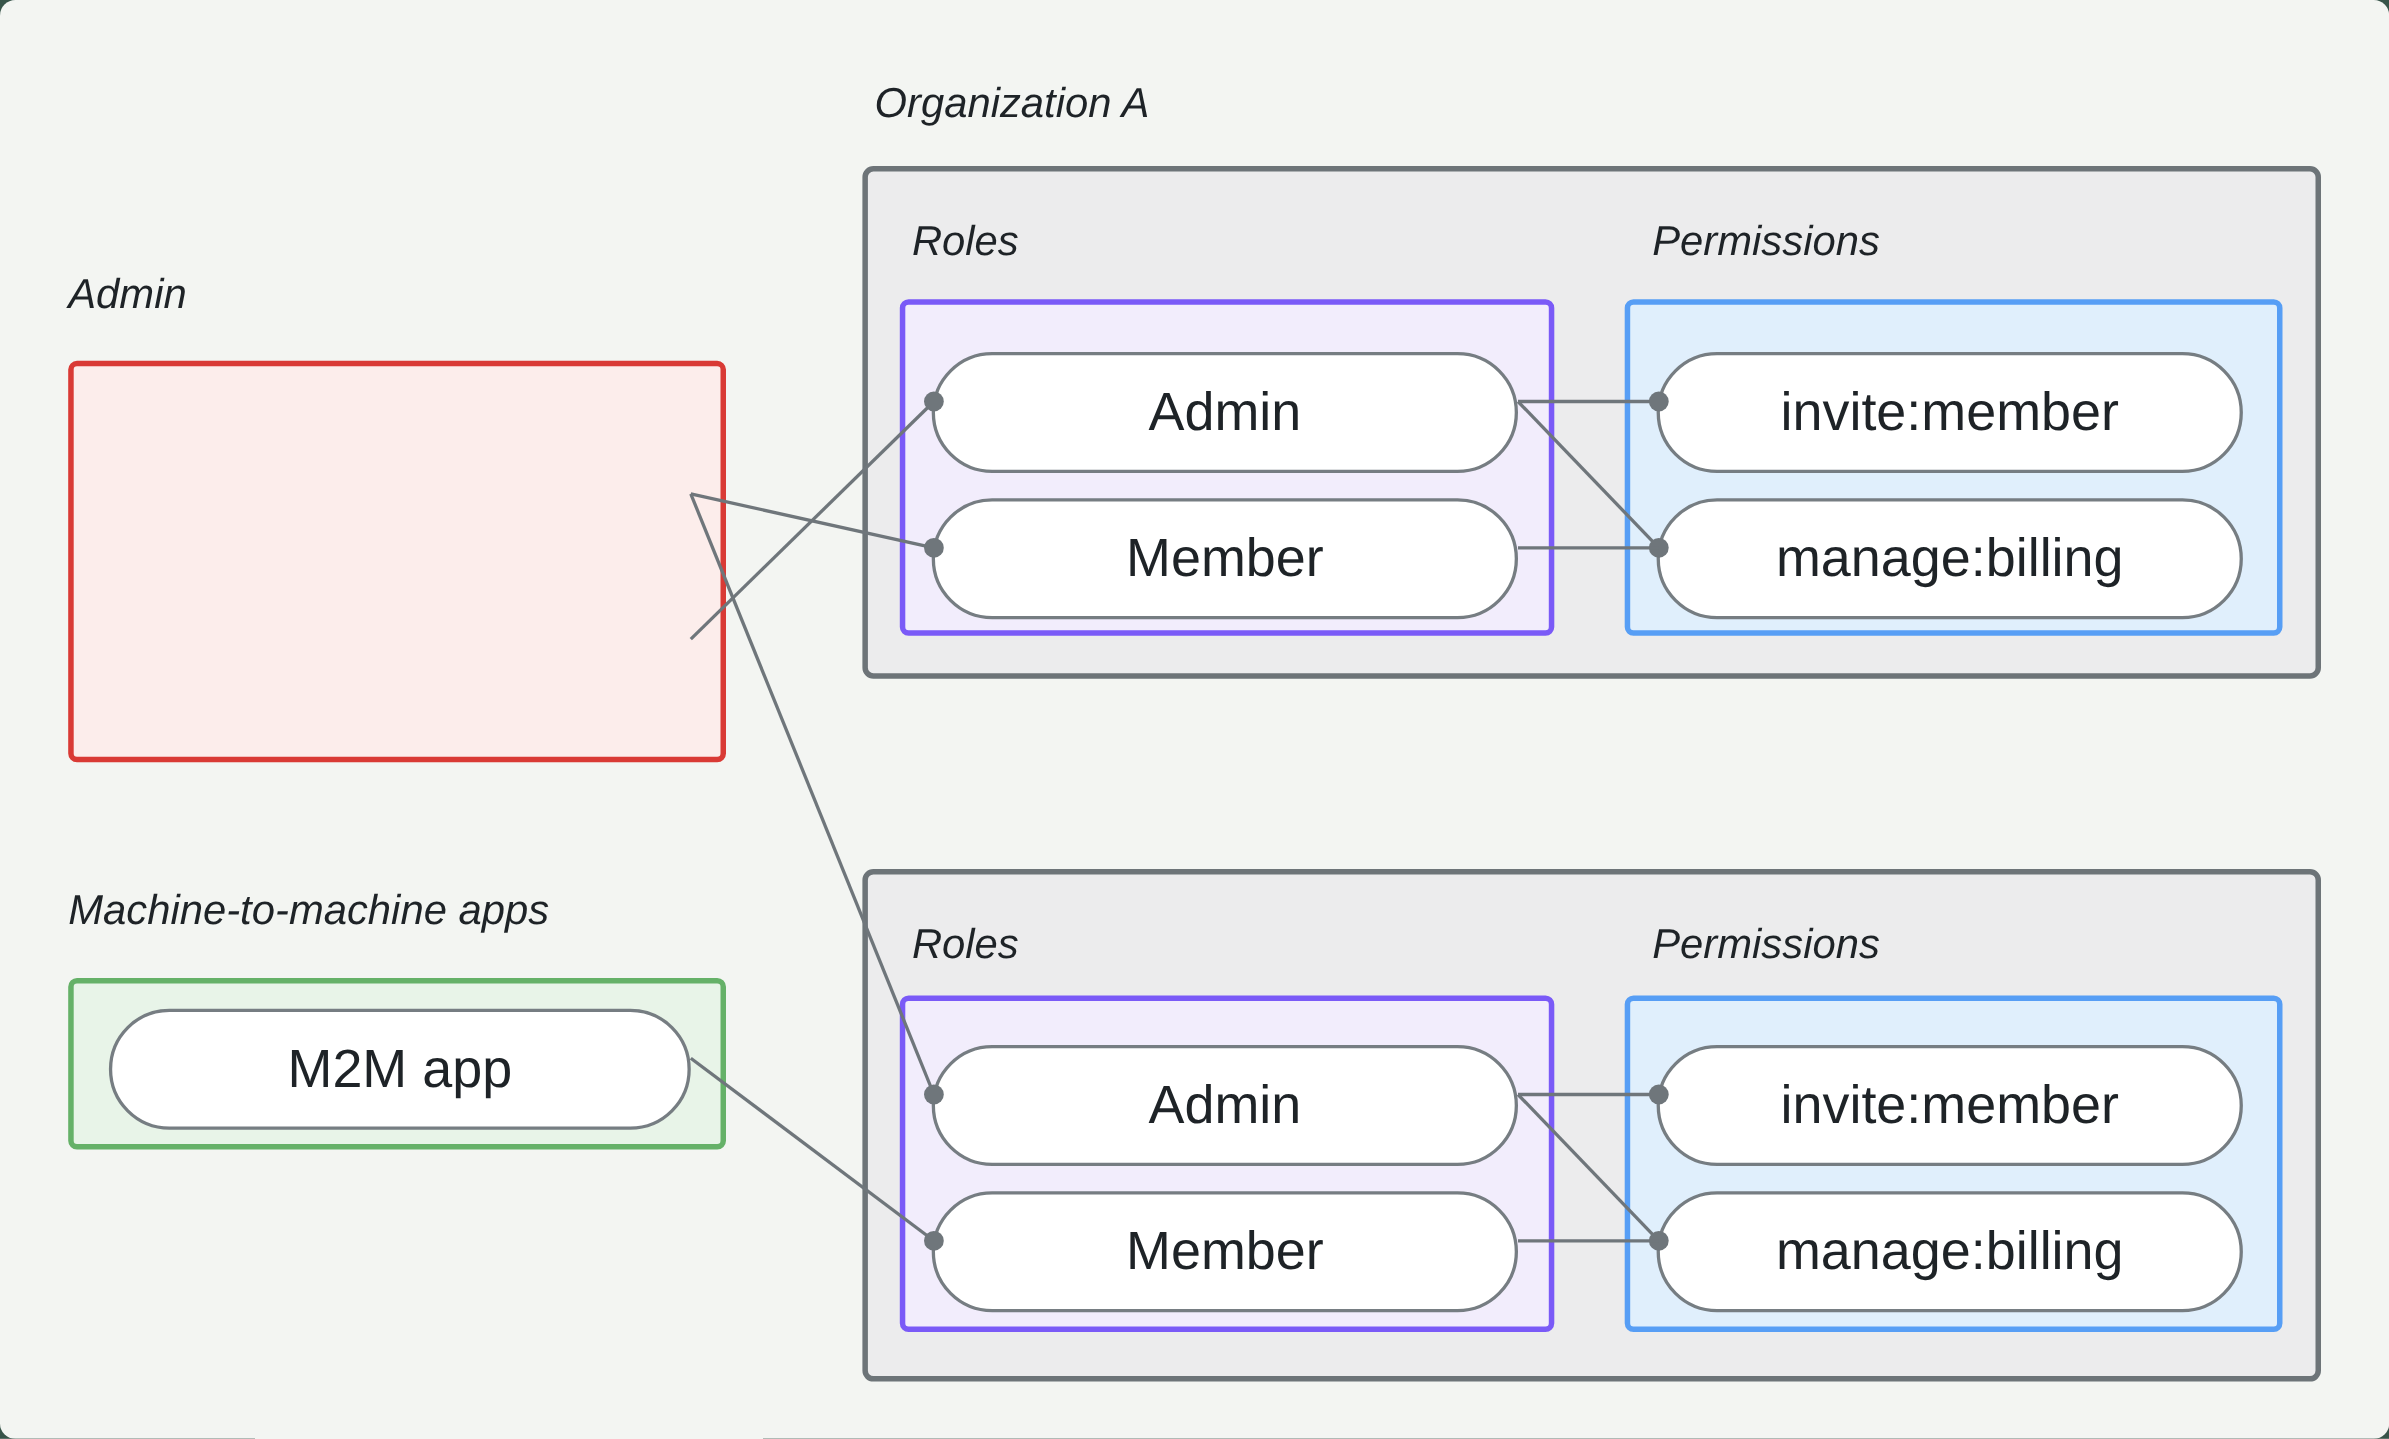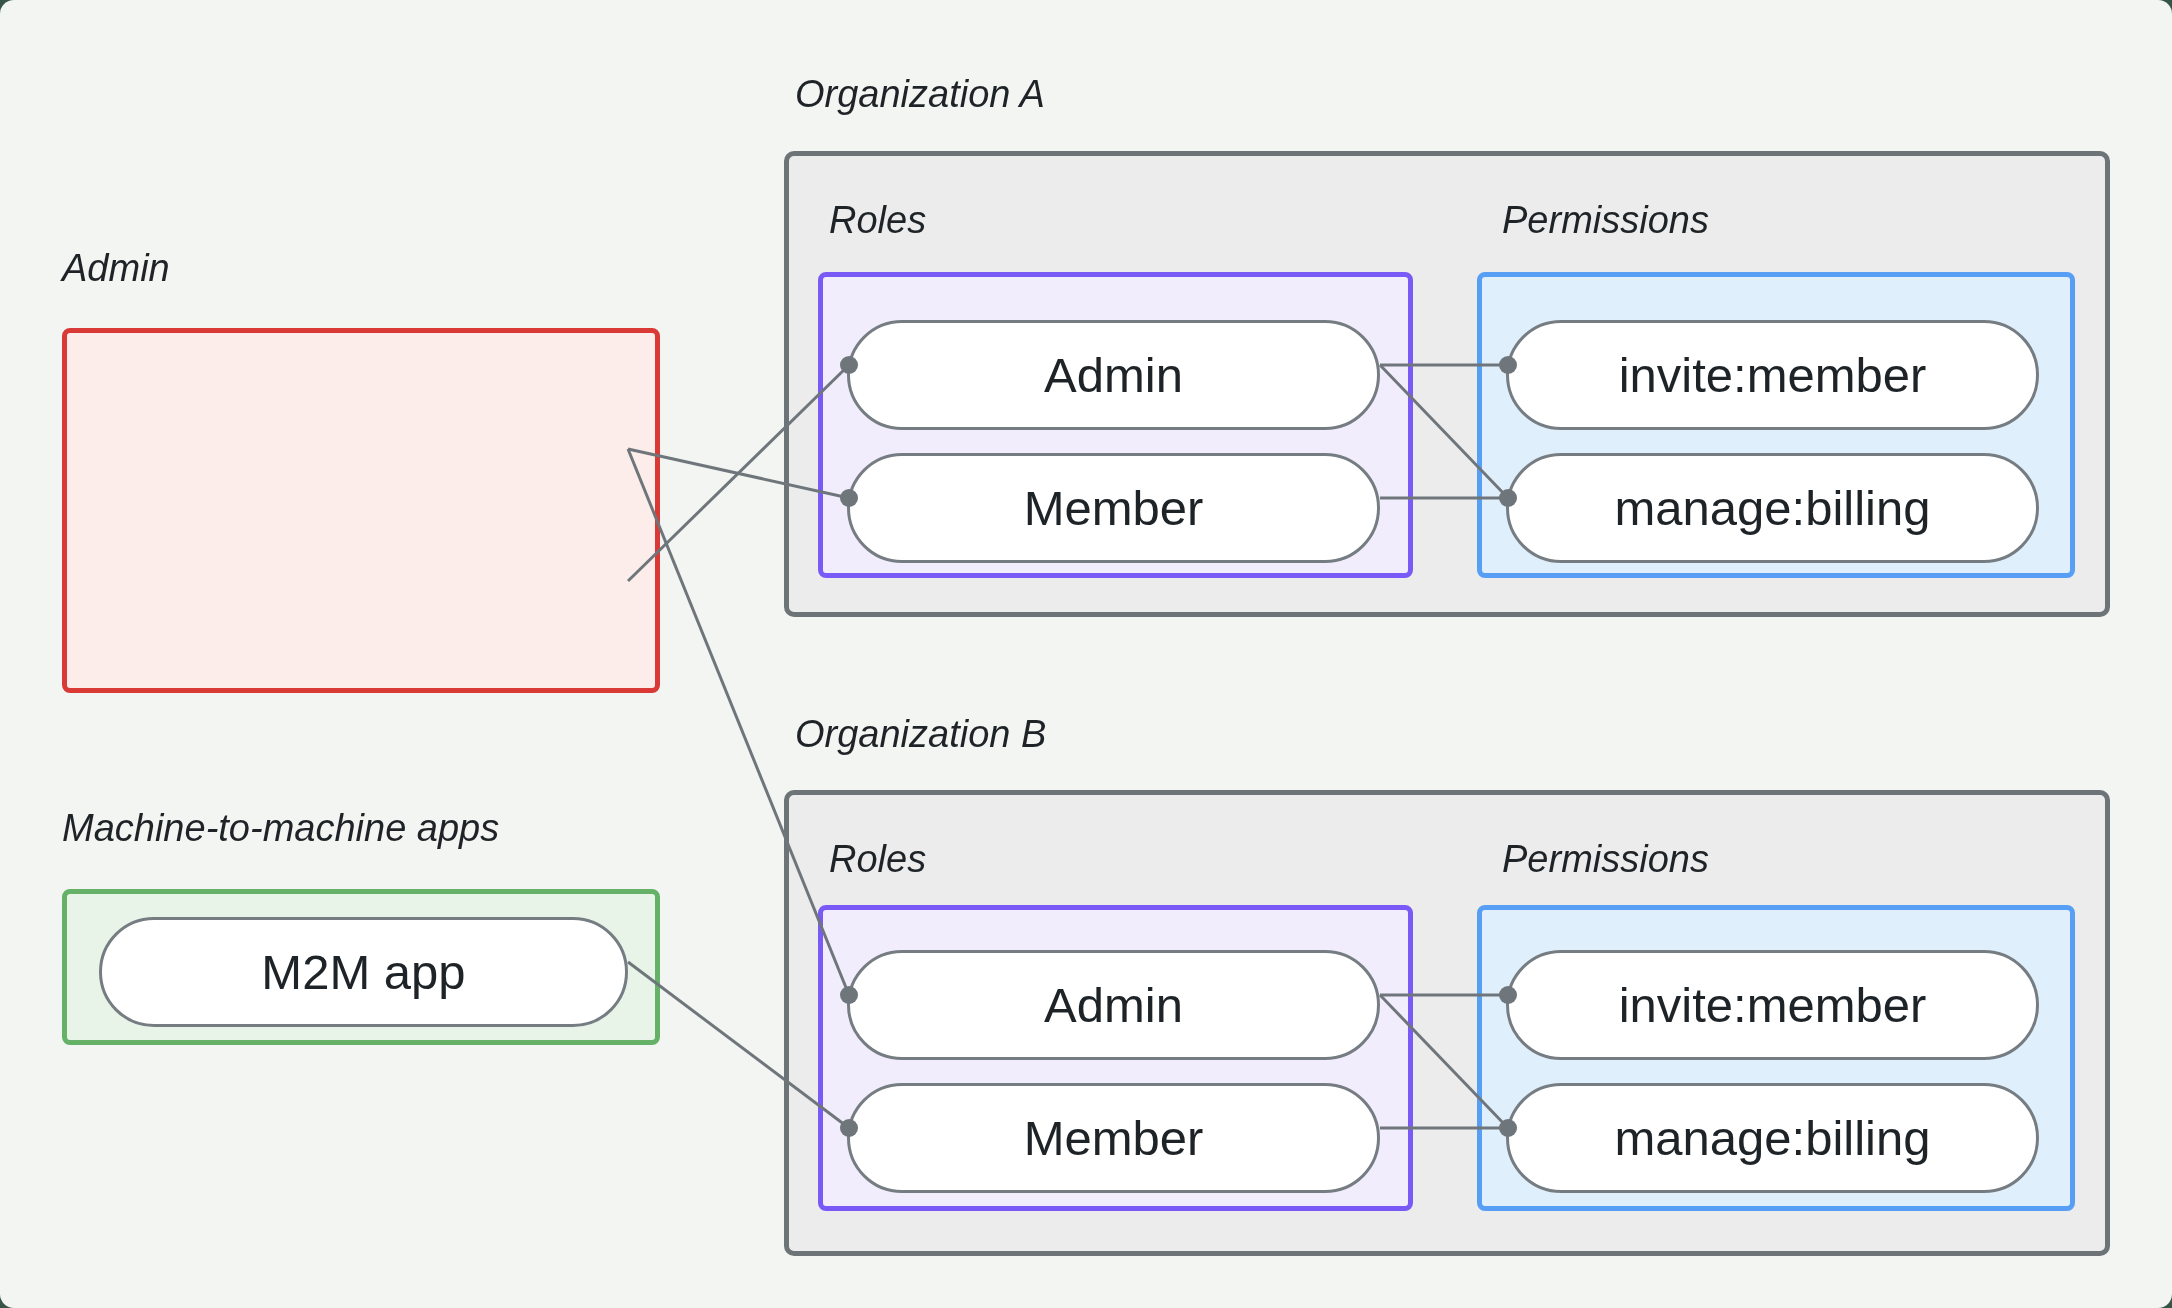--- a/index.html
+++ b/index.html
@@ -76,21 +76,20 @@
   <div class="gbox org-box" style="left:784px;top:151px;width:1326px;height:466px"></div>
   <div class="label" style="left:829px;top:198px">Roles</div>
   <div class="gbox roles-box" style="left:818px;top:272px;width:595px;height:306px"></div>
   <div class="pill" style="left:847px;top:320px;width:533px">Admin</div>
   <div class="pill" style="left:847px;top:453px;width:533px">Member</div>
   <div class="label" style="left:1502px;top:198px">Permissions</div>
   <div class="gbox perms-box" style="left:1477px;top:272px;width:598px;height:306px"></div>
   <div class="pill" style="left:1506px;top:320px;width:533px">invite:member</div>
   <div class="pill" style="left:1506px;top:453px;width:533px">manage:billing</div>
 
-  <div class="label" style="left:795px;top:712px">Organization B</div>
   <div class="gbox org-box" style="left:784px;top:790px;width:1326px;height:466px"></div>
   <div class="label" style="left:829px;top:837px">Roles</div>
   <div class="gbox roles-box" style="left:818px;top:905px;width:595px;height:306px"></div>
   <div class="pill" style="left:847px;top:950px;width:533px">Admin</div>
   <div class="pill" style="left:847px;top:1083px;width:533px">Member</div>
   <div class="label" style="left:1502px;top:837px">Permissions</div>
   <div class="gbox perms-box" style="left:1477px;top:905px;width:598px;height:306px"></div>
   <div class="pill" style="left:1506px;top:950px;width:533px">invite:member</div>
   <div class="pill" style="left:1506px;top:1083px;width:533px">manage:billing</div>
 

